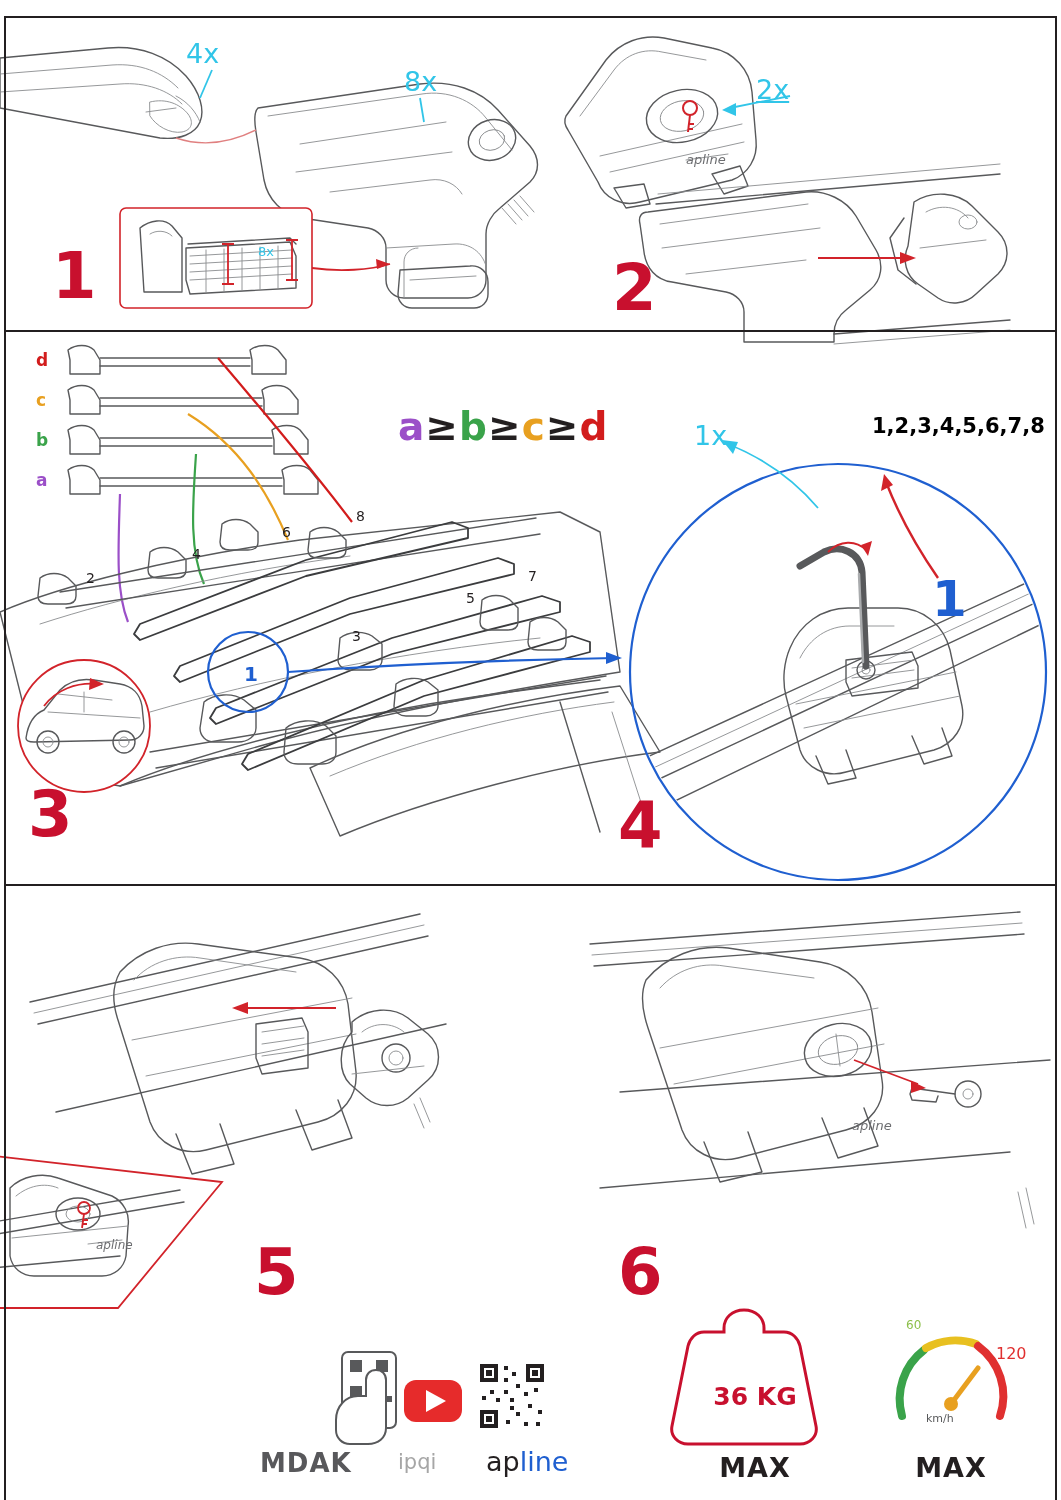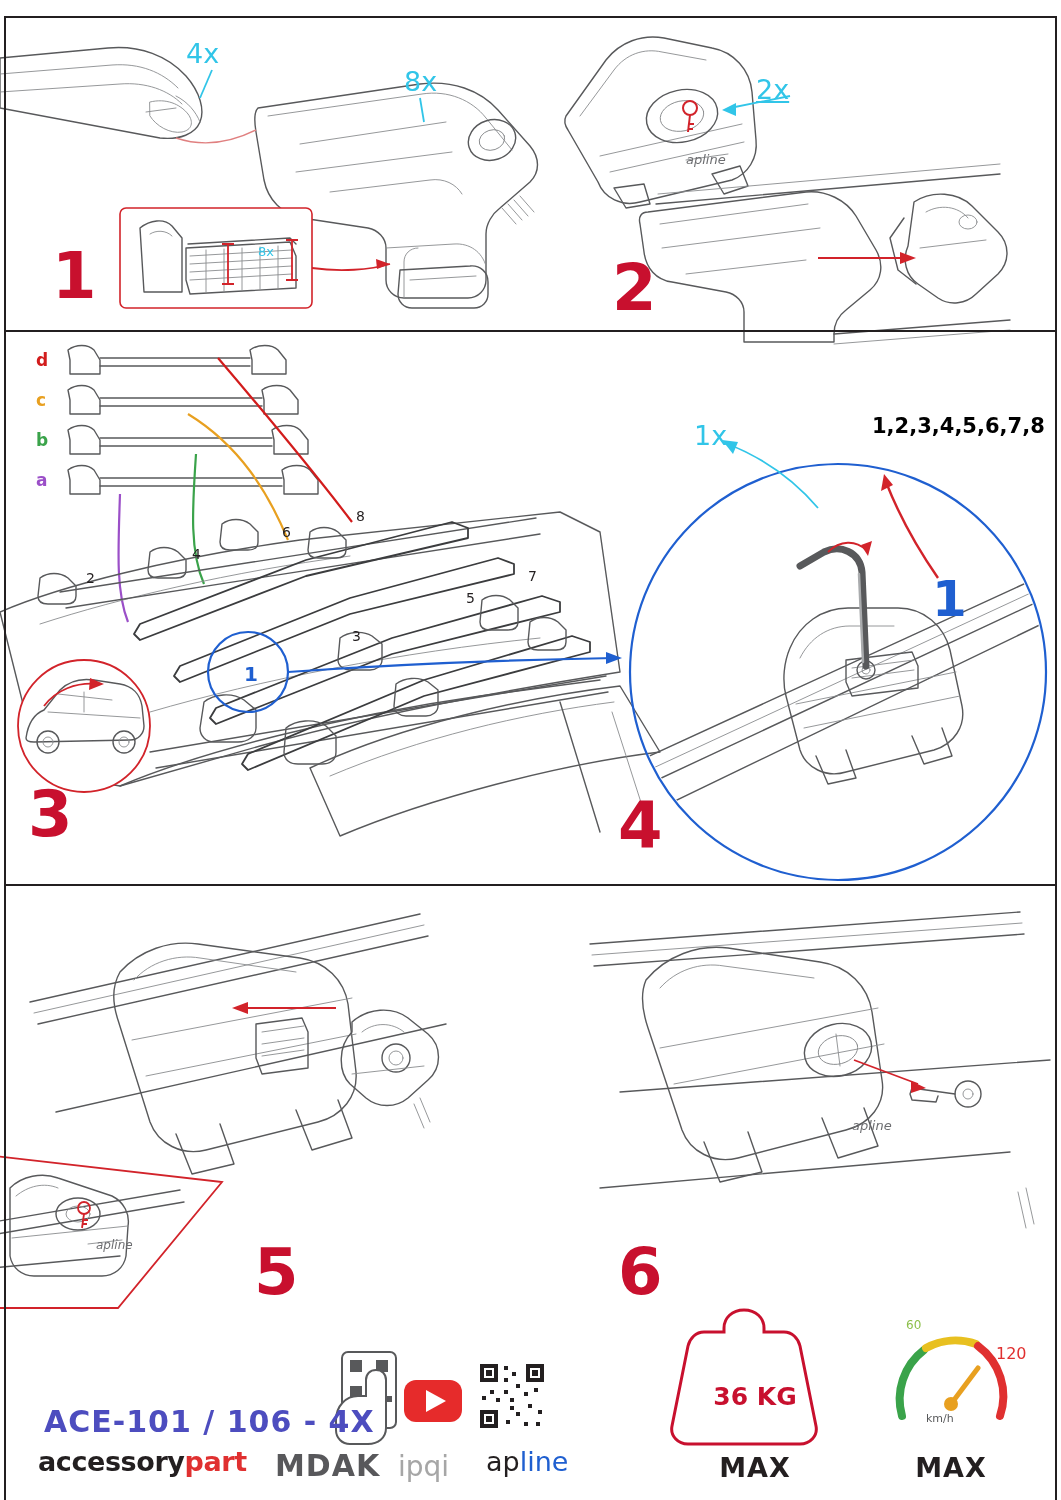--- a/index.html
+++ b/index.html
@@ -109,34 +109,34 @@
     font-family: "DejaVu Sans", sans-serif;
     font-size: 27px;
     font-weight: bold;
     color: #231f20;
     letter-spacing: -0.4px;
   }
   .footer-brand .part { color: #e03030; }
 
   .mdak {
     position: absolute;
-    left: 275px;
+    left: 260px;
     top: 1436px;
     font-family: "DejaVu Sans", sans-serif;
-    font-size: 30px;
+    font-size: 26px;
     font-weight: bold;
     color: #58585b;
     letter-spacing: 1px;
   }
   .ipqi {
     position: absolute;
     left: 398px;
     top: 1438px;
     font-family: "DejaVu Sans", sans-serif;
-    font-size: 28px;
+    font-size: 21px;
     color: #a6a6a6;
   }
   .apline {
     position: absolute;
     left: 486px;
     top: 1434px;
     font-family: "DejaVu Sans", sans-serif;
     font-size: 27px;
     color: #231f20;
   }
@@ -520,20 +520,23 @@
 
   <div class="cnt" style="left:756px; top:62px;text-decoration:underline;">2x</div>
   <div class="lbl" style="left:686px; top:140px; font-size:13px; color:#6d6e71; font-style:italic;">apline</div>
   <div class="stepnum" style="left:612px; top:244px; font-size:64px;">2</div>
 
   <div class="barletter" style="left:36px; top:338px; color:#d21c1c;">d</div>
   <div class="barletter" style="left:36px; top:378px; color:#e8a020;">c</div>
   <div class="barletter" style="left:36px; top:418px; color:#3aa34a;">b</div>
   <div class="barletter" style="left:36px; top:458px; color:#9b4fc8;">a</div>
 
+  <div class="ineq">
+    <span style="color:#9b4fc8;">a</span><span style="color:#231f20;">≥</span><span style="color:#3aa34a;">b</span><span style="color:#231f20;">≥</span><span style="color:#e8a020;">c</span><span style="color:#231f20;">≥</span><span style="color:#d21c1c;">d</span>
+  </div>
 
   <div class="lbl" style="left:244px; top:650px; font-size:20px; color:#1f5fd0; font-weight:bold;">1</div>
   <div class="lbl" style="left:86px; top:558px; font-size:14px; color:#231f20;">2</div>
   <div class="lbl" style="left:352px; top:616px; font-size:14px; color:#231f20;">3</div>
   <div class="lbl" style="left:192px; top:534px; font-size:14px; color:#231f20;">4</div>
   <div class="lbl" style="left:466px; top:578px; font-size:14px; color:#231f20;">5</div>
   <div class="lbl" style="left:282px; top:512px; font-size:14px; color:#231f20;">6</div>
   <div class="lbl" style="left:528px; top:556px; font-size:14px; color:#231f20;">7</div>
   <div class="lbl" style="left:356px; top:496px; font-size:14px; color:#231f20;">8</div>
 
@@ -542,22 +545,20 @@
   <div class="cnt" style="left:694px; top:408px;">1x</div>
   <div class="seq">1,2,3,4,5,6,7,8</div>
   <div class="stepnum blue" style="left:932px; top:562px; font-size:50px;">1</div>
   <div class="stepnum" style="left:618px; top:782px; font-size:64px;">4</div>
 
   <div class="lbl" style="left:96px; top:1226px; font-size:12px; color:#6d6e71; font-style:italic;">apline</div>
   <div class="stepnum" style="left:254px; top:1228px; font-size:64px;">5</div>
   <div class="lbl" style="left:852px; top:1106px; font-size:13px; color:#6d6e71; font-style:italic;">apline</div>
   <div class="stepnum" style="left:618px; top:1228px; font-size:64px;">6</div>
 
-  <div class="footer-model">ACE-101 / 106 - 4X</div>
-  <div class="footer-brand"><span>accessory</span><span class="part">part</span></div>
   <div class="mdak">MDAK</div>
   <div class="ipqi">ipqi</div>
   <div class="apline"><span>ap</span><span class="blue">line</span></div>
 
   <div class="weight-text">36 KG</div>
   <div class="maxlabel" style="left:700px; top:1440px; width:110px; text-align:center;">MAX</div>
   <div class="maxlabel" style="left:896px; top:1440px; width:110px; text-align:center;">MAX</div>
   <div class="lbl" style="left:926px; top:1400px; font-size:11px; color:#58595b;">km/h</div>
   <div class="lbl" style="left:906px; top:1306px; font-size:12px; color:#8cbf4a;">60</div>
   <div class="lbl" style="left:996px; top:1332px; font-size:16px; color:#e03030;">120</div>

